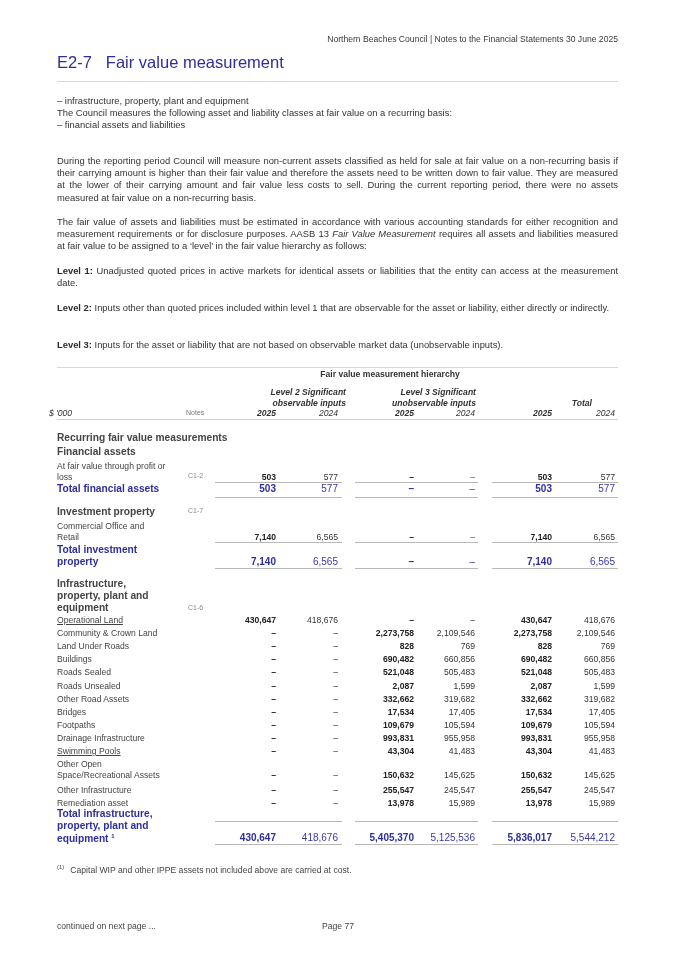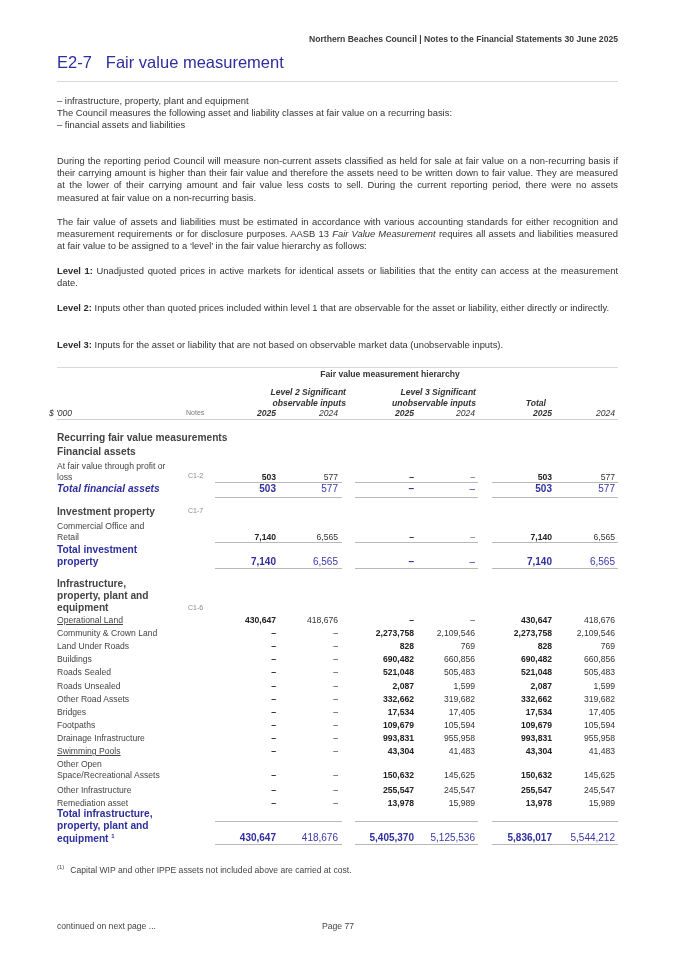--- a/index.html
+++ b/index.html
@@ -1,17 +1,17 @@
 <!DOCTYPE html>
 <html><head>
 <meta charset="utf-8">
 <style>
   html, body { margin: 0; padding: 0; background: #ffffff; }
   body { width: 675px; height: 955px; position: relative; font-family: "Liberation Sans", sans-serif; color: #333333; overflow: hidden; }
-  .header-right { position: absolute; top: 34px; right: 57px; font-size: 8.6px; color: #3a3a3a; font-weight: bold; }
+  .header-right { position: absolute; top: 34px; right: 57px; font-size: 8.6px; color: #3a3a3a; }
   .section-title { position: absolute; top: 53px; left: 57px; font-size: 16.5px; color: #2e2e9e; }
   .section-title .num { margin-right: 14px; }
   .title-rule { position: absolute; top: 81px; left: 57px; width: 561px; height: 1px; background: #d8d8d8; }
   .body-text { position: absolute; left: 57px; width: 561px; font-size: 9.4px; line-height: 12.2px; color: #333; text-align: justify; }
   .body-text p { margin: 0; }
   .body-text b { color: #2c2c2c; }
   .table-top-rule { position: absolute; top: 367px; left: 57px; width: 561px; height: 1px; background: #d8d8d8; }
   .table-head-rule { position: absolute; top: 419px; left: 57px; width: 561px; height: 1px; background: #d0d0d0; }
   .th-hier { position: absolute; top: 369px; left: 290px; width: 200px; text-align: center; font-size: 8.6px; font-weight: bold; color: #333; }
   .th-group { position: absolute; font-size: 8.6px; font-style: italic; font-weight: bold; text-align: right; line-height: 11px; color: #333; }
@@ -68,21 +68,21 @@
 <div class="table-top-rule"></div>
 <div class="th-hier">Fair value measurement hierarchy</div>
 <div class="th-group" style="top:387px; left:220px; width:126px;">
     <div>Level 2 Significant</div>
     <div>observable inputs</div>
   </div>
 <div class="th-group" style="top:387px; left:340px; width:136px;">
     <div>Level 3 Significant</div>
     <div>unobservable inputs</div>
   </div>
-<div class="th-group" style="top:387px; left:490px; width:56px;">
+<div class="th-group" style="top:387px; left:536px; width:56px;">
     <div>&nbsp;</div>
     <div>Total</div>
   </div>
 <div class="th-unit">$ '000</div>
 <div class="th-notes">Notes</div>
 <div class="th-year bold" style="left:226px;">2025</div>
 <div class="th-year" style="left:288px;">2024</div>
 <div class="th-year bold" style="left:364px;">2025</div>
 <div class="th-year" style="left:425px;">2024</div>
 <div class="th-year bold" style="left:502px;">2025</div>
@@ -102,21 +102,21 @@
   <span class="v c2" style="top:11px;">577</span>
   <span class="v b c3" style="top:11px;">–</span>
   <span class="v dash c4" style="top:11px;">–</span>
   <span class="v b c5" style="top:11px;">503</span>
   <span class="v c6" style="top:11px;">577</span>
 </div>
 <div class="uline g1" style="top:482px;"></div>
 <div class="uline g2" style="top:482px;"></div>
 <div class="uline g3" style="top:482px;"></div>
 <div class="row total" style="top:483px;">
-  <span class="lbl" style="width:150px;font-style:italic;">Total financial assets</span>
+  <span class="lbl" style="width:150px;">Total financial assets</span>
   <span class="v b c1">503</span>
   <span class="v c2">577</span>
   <span class="v b c3">–</span>
   <span class="v c4">–</span>
   <span class="v b c5">503</span>
   <span class="v c6">577</span>
 </div>
 <div class="uline g1" style="top:497px;"></div>
 <div class="uline g2" style="top:497px;"></div>
 <div class="uline g3" style="top:497px;"></div>

